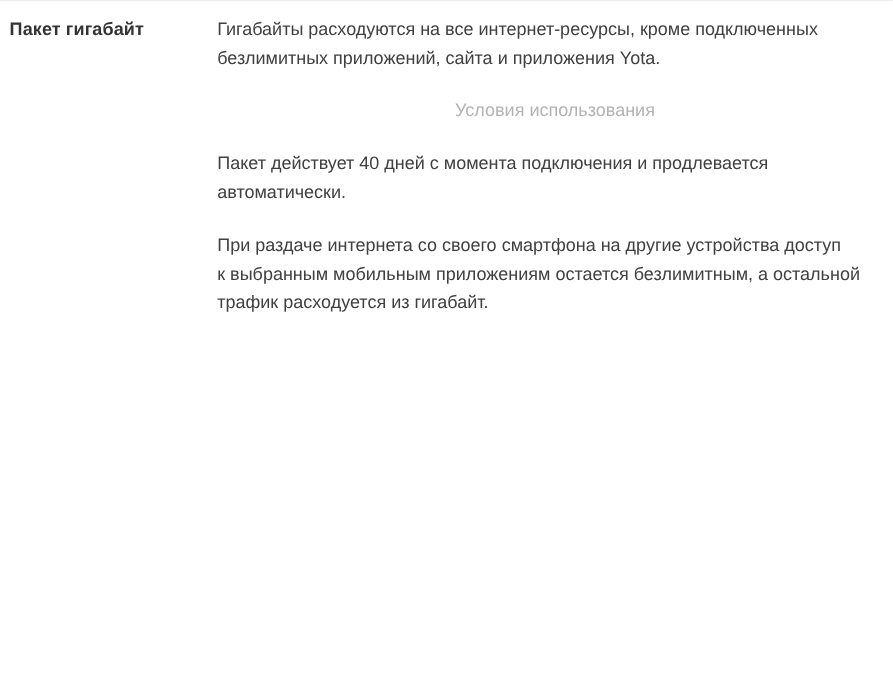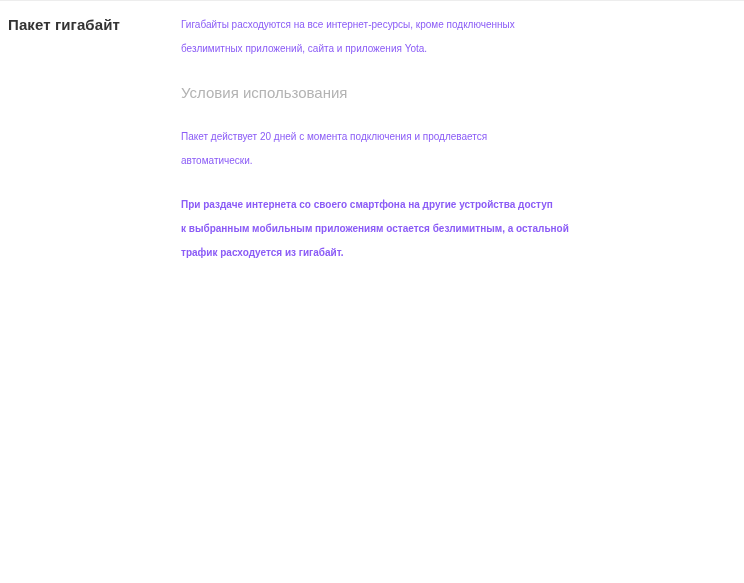--- a/index.html
+++ b/index.html
@@ -29,57 +29,57 @@
     font-weight: bold;
     line-height: 24px;
     color: #333333;
     letter-spacing: 0.1px;
   }
   .row-content {
     max-width: 563px;
   }
   .para {
     margin: 0 0 20px 0;
-    font-size: 10px;
+    font-size: 15px;
     line-height: 24px;
-    color: #8b5cf6;
+    color: #404040;
     white-space: pre-line;
   }
   .para:last-child {
     margin-bottom: 0;
-    font-weight: bold;
   }
   .subheading {
     margin: 0 0 20px 0;
     font-size: 15px;
     font-weight: normal;
     line-height: 24px;
     color: #b3b3b3;
     white-space: pre-line;
+    text-align: center;
   }
 </style>
 </head>
 <body>
 
 <div class="page">
   <div class="row">
 
     <div class="row-left">
       <h3 class="row-title">Пакет гигабайт</h3>
     </div>
 
     <div class="row-content">
 
       <p class="para">Гигабайты расходуются на все интернет-ресурсы, кроме подключенных
 безлимитных приложений, сайта и приложения Yota.</p>
 
 
       <h4 class="subheading">Условия использования</h4>
 
-      <p class="para">Пакет действует 20 дней с момента подключения и продлевается
+      <p class="para">Пакет действует 40 дней с момента подключения и продлевается
 автоматически.</p>
 
 
 
 
       <p class="para">При раздаче интернета со своего смартфона на другие устройства доступ
 к выбранным мобильным приложениям остается безлимитным, а остальной
 трафик расходуется из гигабайт.</p>
 
     </div>

